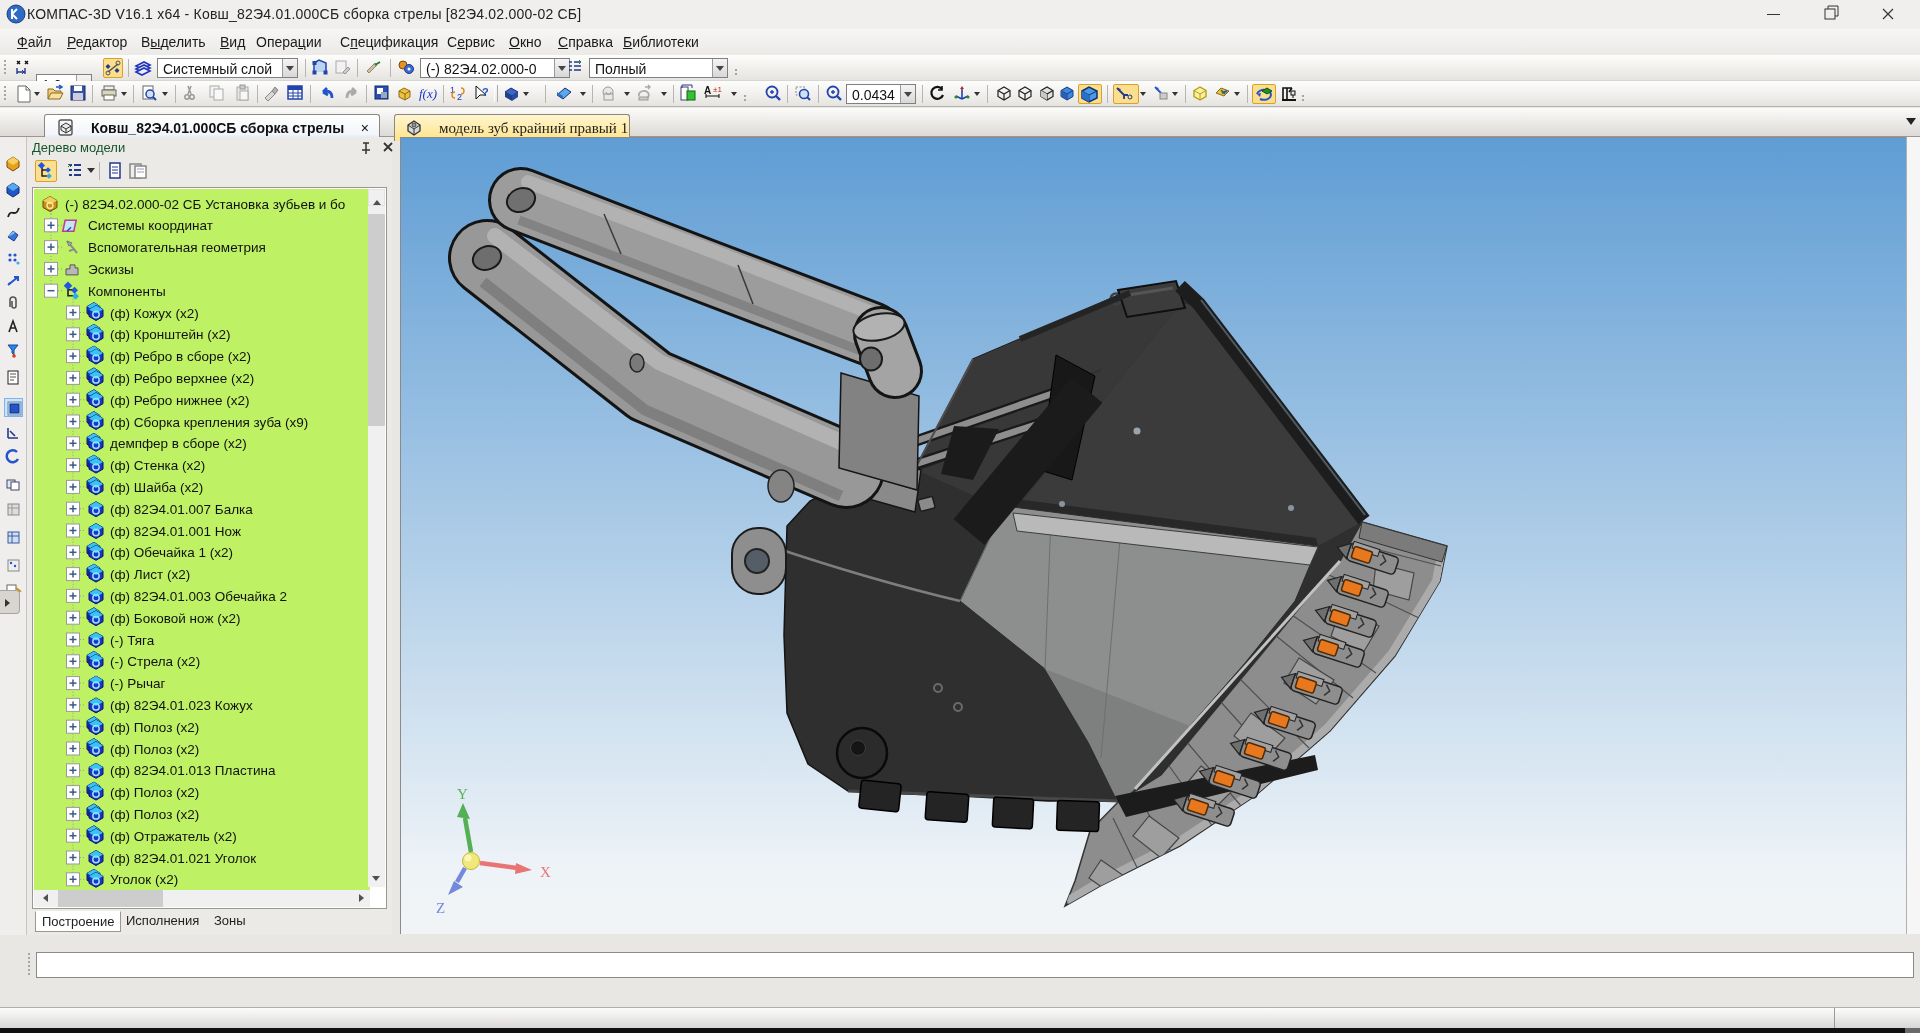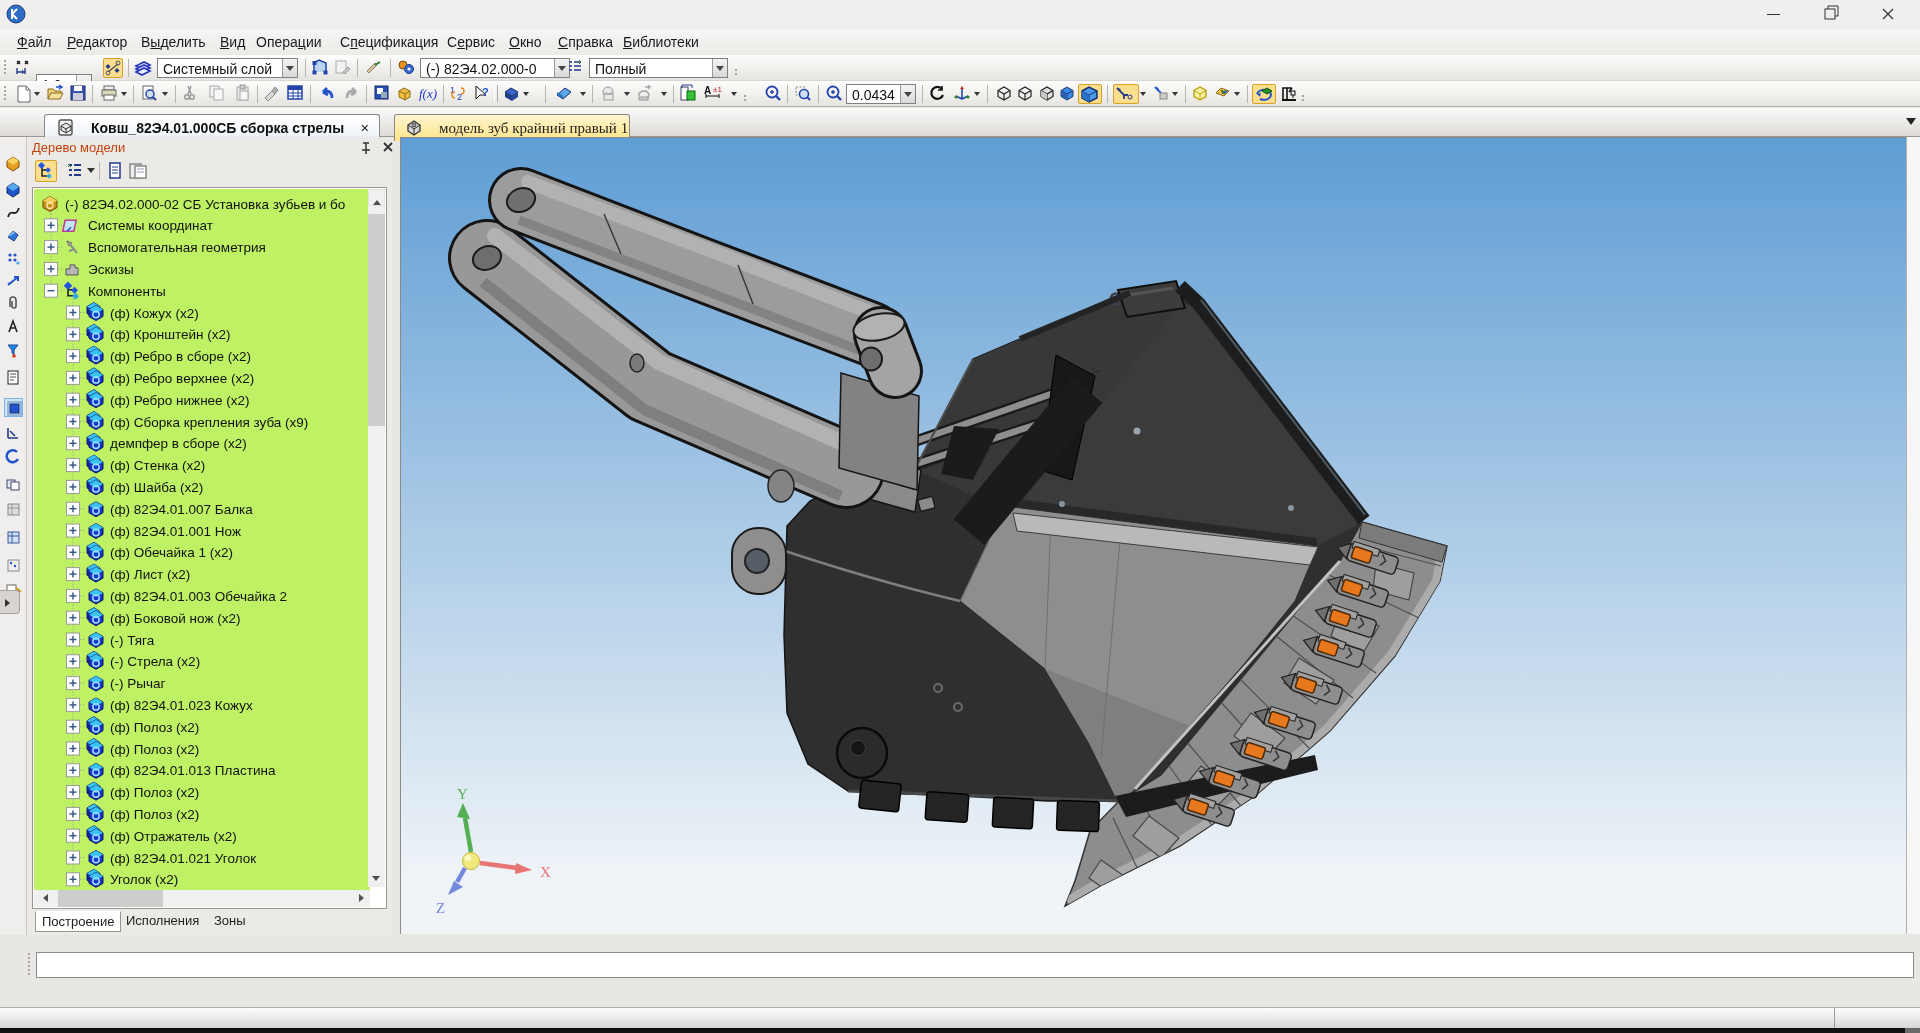--- a/index.html
+++ b/index.html
@@ -31,21 +31,21 @@
 .dtab { position:absolute; top:6px; height:27px; border:1px solid #8a8782; border-bottom:none; border-radius:3px 3px 0 0; font-size:14px; }
 #tab1 { left:44px; width:336px; background:linear-gradient(#ffffff,#f2f5fa 75%,#ccdcf0); font-weight:bold; color:#111; }
 #tab2 { left:394px; width:236px; background:linear-gradient(#fff6cf,#ffe388); color:#222; font-size:15px;font-family:Liberation Serif, serif; }
 .dtab .lbl { position:absolute; left:46px; top:5px; white-space:nowrap; }
 #tab2 .lbl { left:44px; }
 #tabbar .scrbtn { position:absolute; right:4px; top:10px; width:0; height:0; border:5px solid transparent; border-top:7px solid #222; }
 
 #lstrip { position:absolute; left:0; top:137px; width:27px; height:798px; background:#f0eeec; border-right:1px solid #c9c6c2; }
 
 #panel { position:absolute; left:27px; top:137px; width:365px; height:798px; background:#eceae7; }
-#ptitle { position:absolute; left:5px; top:3px; font-size:13px; color:#c2410c; }
+#ptitle { position:absolute; left:5px; top:3px; font-size:13px; color:#14532d; }
 #ptools { position:absolute; left:4px; top:22px; width:356px; height:26px; }
 #tree { position:absolute; left:5px; top:50px; width:355px; height:722px; background:#fff; border:1px solid #9a9792; }
 
 #vscroll { position:absolute; right:1px; top:1px; width:17px; height:698px; background:#f0f0f0; }
 #hscroll { position:absolute; left:1px; bottom:1px; width:336px; height:17px; background:#f0f0f0; }
 
 .ptab { position:absolute; font-size:13px; color:#222; top:774px; height:21px; padding:2px 6px 0 6px; }
 
 #viewport { position:absolute; left:400px; top:137px; width:1506px; height:797px; background:linear-gradient(#5f9dd4,#eef3f7 92%,#f1f4f6); border-top:1px solid #8a8a8a; border-left:1px solid #8a8a8a; }
 #vpright { position:absolute; left:1906px; top:137px; width:14px; height:797px; background:#f6f6f6; border-left:1px solid #b0b0b0; }
@@ -59,20 +59,21 @@
 </style>
 </head>
 <body>
 <div id="app">
   <div id="titlebar">
     <svg width="20" height="20" style="position:absolute;left:6px;top:4px">
       <circle cx="10" cy="10" r="9" fill="#2e6bc4"></circle>
       <circle cx="10" cy="10" r="9" fill="none" stroke="#1a3f7a"></circle>
       <path d="M6 5 v10 M6 10 l5-5 M6 10 l5 5" stroke="#fff" stroke-width="2" fill="none"></path>
     </svg>
+    <div id="titletext">КОМПАС-3D V16.1 x64 - Ковш_82Э4.01.000СБ сборка стрелы [82Э4.02.000-02 СБ]</div>
     <div class="winbtn" style="left:1751px;"><svg width="45" height="29">
           <path d="M16 14.5 h13" stroke="#333" stroke-width="1"></path>
         </svg></div>
     <div class="winbtn" style="left:1808px;"><svg width="45" height="29">
           <rect x="17" y="9" width="10" height="10" fill="none" stroke="#333"></rect>
           <path d="M20 9 v-3 h10 v10 h-3" fill="none" stroke="#333"></path>
         </svg></div>
     <div class="winbtn" style="left:1866px;"><svg width="45" height="29">
           <path d="M17 9 l10 10 M27 9 l-10 10" stroke="#333" stroke-width="1.2"></path>
         </svg></div>

